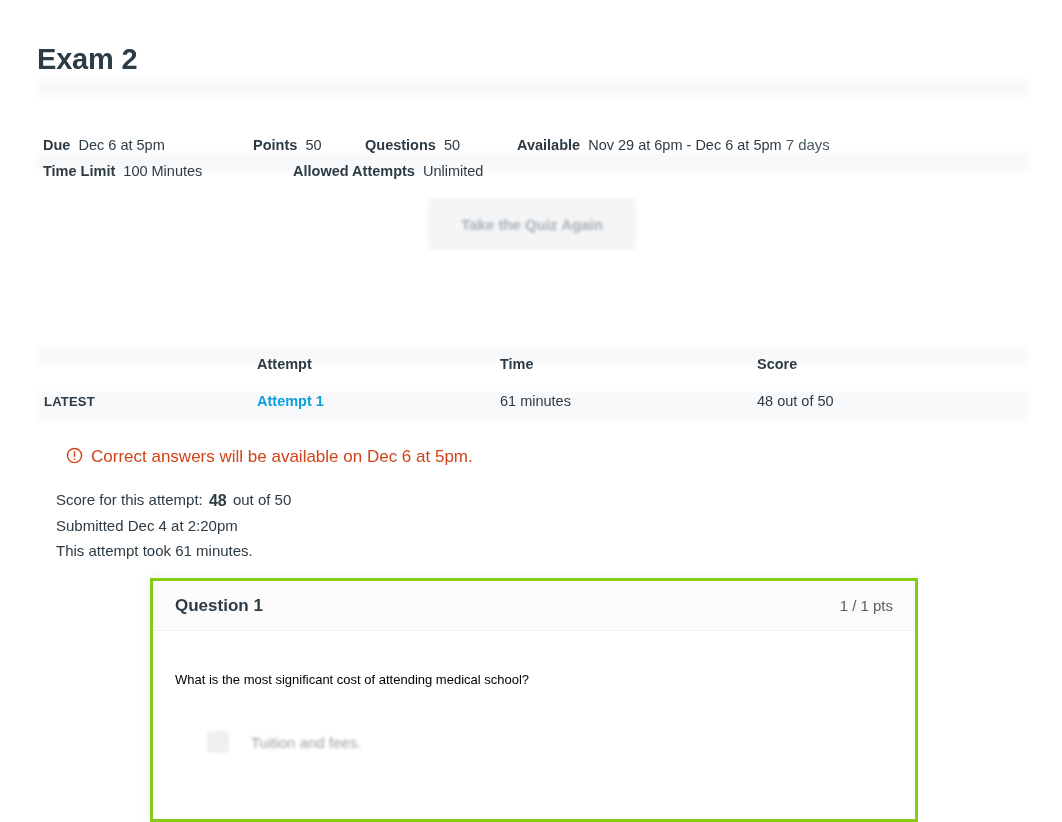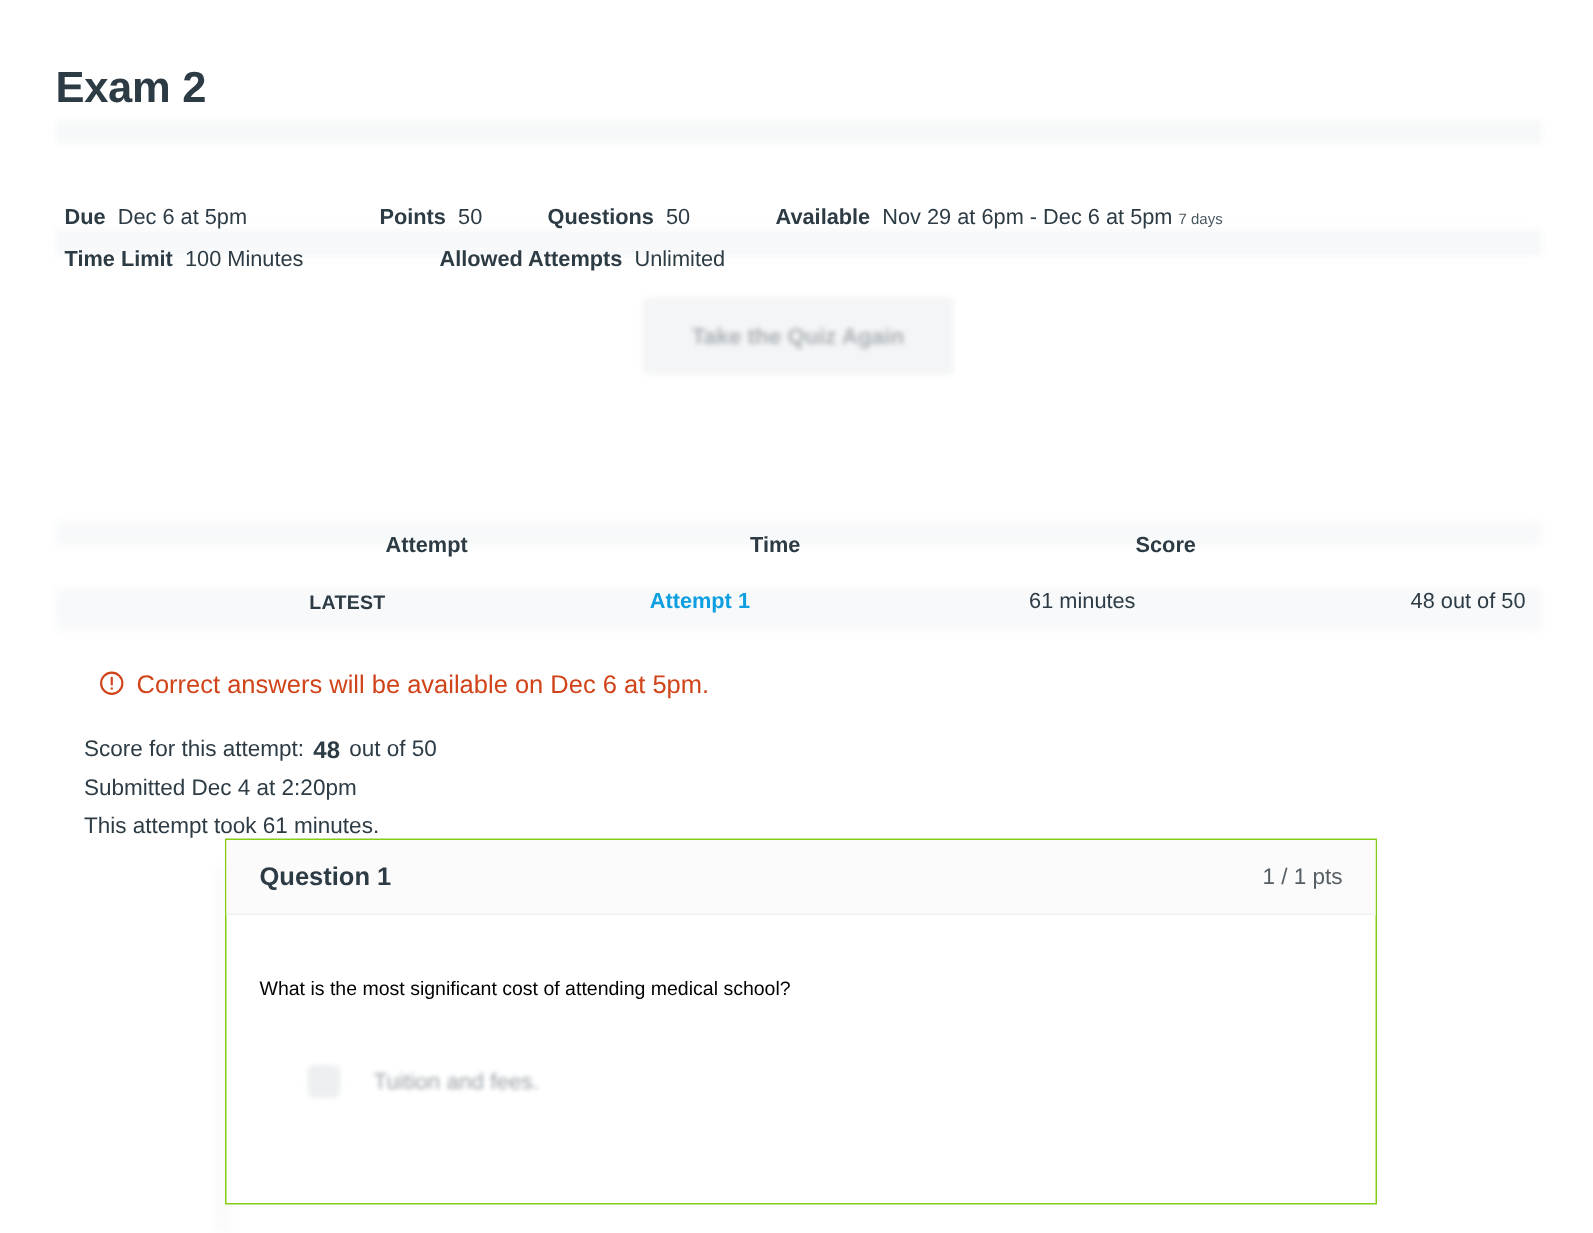--- a/index.html
+++ b/index.html
@@ -58,21 +58,21 @@
   .meta b { font-weight: bold; }
   .meta-row { white-space: nowrap; }
   .meta-item { display: inline-block; }
   .m-due        { width: 210px; margin-top: 32px; }
   .m-points     { width: 112px; }
   .m-questions  { width: 152px; }
   .m-available  { width: auto; }
   .m-timelimit  { width: 250px; }
   .m-attempts   { width: auto; }
   .sub-days {
-    font-size: 10px;
+    font-size: 15px;
     color: #4b5962;
     margin-left: 4px;
   }
 
   
   .btn-wrap {
     position: absolute;
     left: 428px;
     top: 198px;
     width: 208px;
@@ -117,21 +117,20 @@
     font-size: 14.5px;
   }
   .hist-head {
     height: 28px;
     font-weight: bold;
     color: #2d3b45;
   }
   .hist-row {
     height: 34px;
     margin-top: 6px;
-    text-align: right;
   }
   .c-label   { width: 220px; padding-left: 7px; box-sizing: border-box; }
   .c-attempt { width: 243px; }
   .c-time    { width: 257px; }
   .c-score   { width: 260px; }
 
   .latest-tag { font-size: 13px; font-weight: bold; color: #2d3b45; letter-spacing: .2px; }
   .attempt-link {
     color: #0e9fe0;
     font-weight: bold;
@@ -179,25 +178,25 @@
     font-weight: bold;
     color: #2d3b45;
     vertical-align: -1px;
     padding: 0 2px;
   }
 
   
   .question-card {
     position: absolute;
     left: 150px;
-    top: 559px;
+    top: 578px;
     width: 768px;
     height: 244px;
     background: #ffffff;
-    border: 1px solid #84cc16;
+    border: 3px solid #84cc16;
     box-sizing: border-box;
     box-shadow: 0 0 0 0 rgba(0,0,0,0);
   }
   .q-header {
     position: relative;
     height: 50px;
     background: #fbfbfc;
     border-bottom: 1px solid #f0f1f2;
     display: flex;
     align-items: center;

